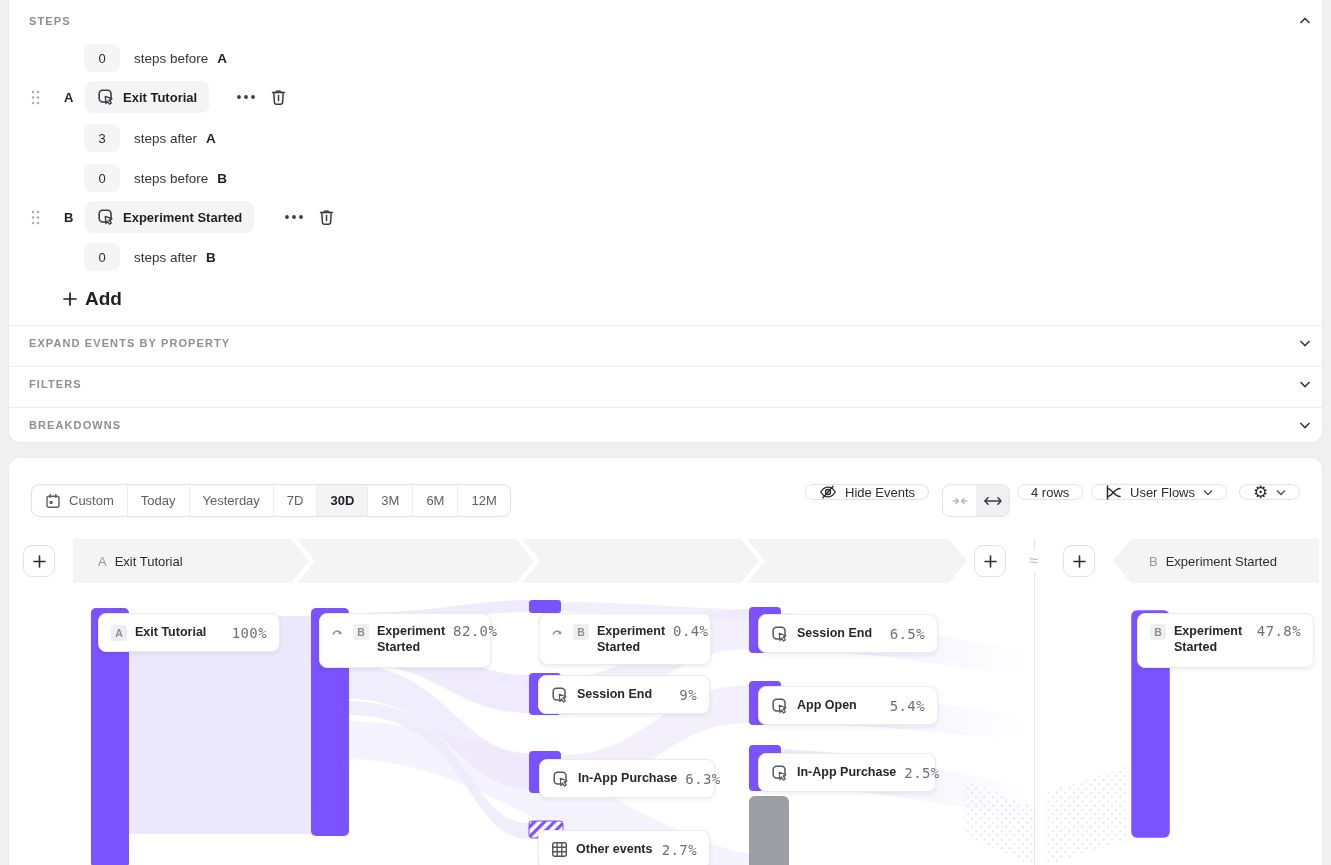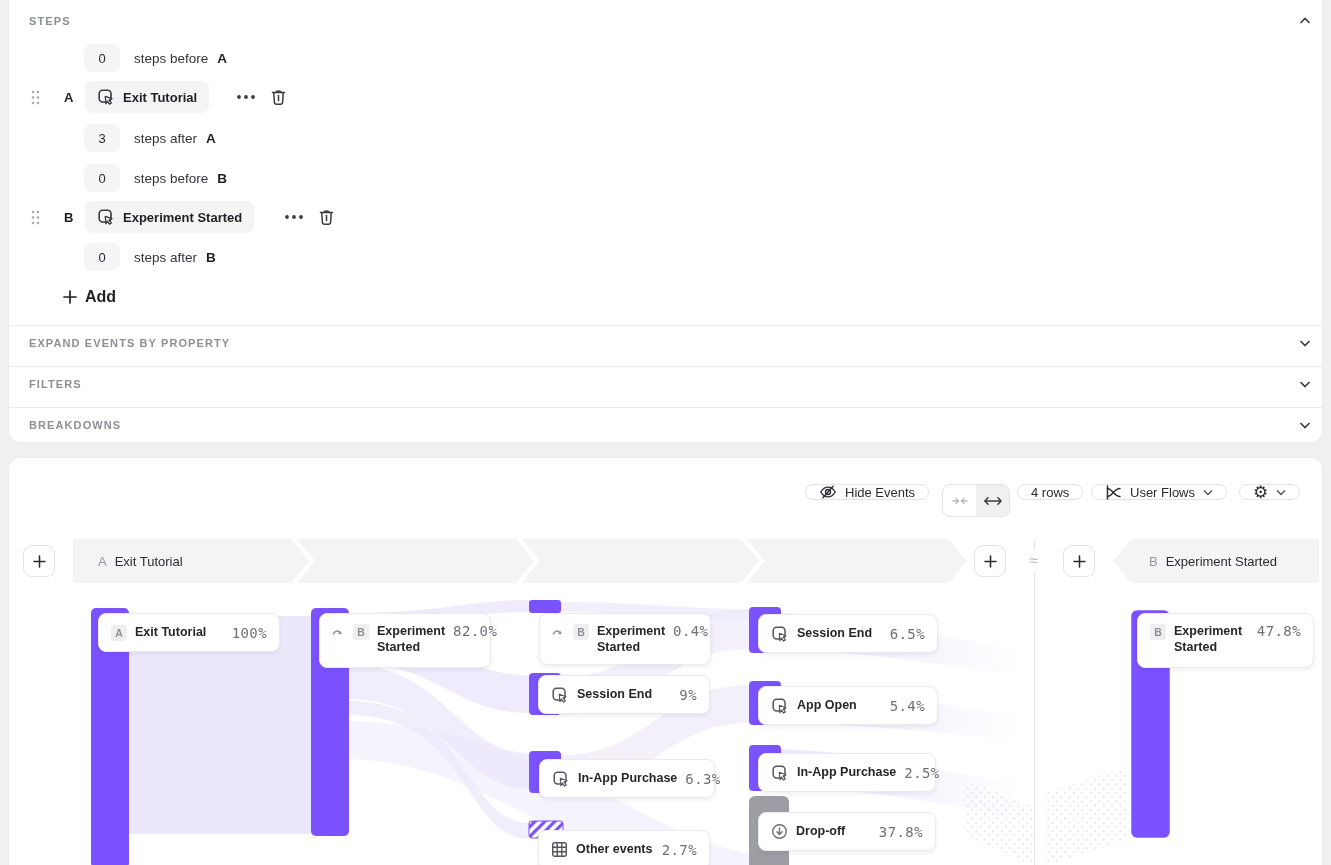--- a/index.html
+++ b/index.html
@@ -20,21 +20,21 @@
              font-size:13px; font-weight:500; color:#2b2b31; }
   .step-text { position:absolute; left:125px; font-size:13.5px; color:#33333a; }
   .step-ref { font-weight:700; color:#1f1f24; margin-left:9px; }
   .step-letter { position:absolute; left:55px; font-size:13px; font-weight:700; color:#1f1f24; }
   .drag { position:absolute; left:22px; }
   .pill { position:absolute; left:76px; height:32px; background:#f4f4f5; border-radius:8px;
           display:flex; align-items:center; gap:8px; padding:0 12px; font-size:13px;
           font-weight:700; color:#1f1f24; }
   .icon-btn { position:absolute; display:flex; align-items:center; justify-content:center; }
   .add-row { position:absolute; left:54px; display:flex; align-items:center; gap:8px;
-             font-size:16px; font-weight:600; color:#1f1f24; }
+             font-size:19px; font-weight:600; color:#1f1f24; }
 
   .seg-ctl { position:absolute; left:22px; top:26px; height:33px; display:flex;
              border:1px solid #e1e1e4; border-radius:8px; background:#fff; overflow:hidden; }
   .seg { display:flex; align-items:center; gap:8px; padding:0 13px; font-size:13px;
          color:#5f5f66; border-left:1px solid #ececef; white-space:nowrap; }
   .seg:first-child { border-left:none; }
   .seg.sel { background:#f4f4f5; color:#1f1f24; font-weight:600; }
 
   .tbtn { position:absolute; top:26px; height:16px; background:#fff; border:1px solid #e3e3e6;
           border-radius:8px; display:flex; align-items:center; gap:8px; padding:0 13px;
@@ -195,20 +195,37 @@
     <div>
       <div class="sec-label" style="top:419px">BREAKDOWNS</div>
       <svg class="chev" style="top:421px" viewBox="0 0 12 8">
         <polyline points="1.5,2 6,6.5 10.5,2" fill="none" stroke="#3a3a40" stroke-width="1.6"></polyline>
       </svg>
     </div>
   </div>
 
   <div class="card bottom-card">
 
+    <div class="seg-ctl">
+      <div class="seg">
+        <svg width="16" height="16" viewBox="0 0 16 16">
+          <rect x="2" y="3.2" width="12" height="11" rx="2" fill="none" stroke="#5f5f66" stroke-width="1.4"></rect>
+          <path d="M5.2 1.4 V4.4 M10.8 1.4 V4.4" stroke="#5f5f66" stroke-width="1.4" stroke-linecap="round"></path>
+          <rect x="4.6" y="8" width="3" height="3" rx=".6" fill="#5f5f66"></rect>
+        </svg>
+        <span>Custom</span>
+      </div>
+      <div class="seg">Today</div>
+      <div class="seg">Yesterday</div>
+      <div class="seg">7D</div>
+      <div class="seg sel">30D</div>
+      <div class="seg">3M</div>
+      <div class="seg">6M</div>
+      <div class="seg">12M</div>
+    </div>
 
     <div class="tbtn" style="left:796px">
       <svg width="18" height="16" viewBox="0 0 18 16">
         <path d="M1.8 8 C3.8 4.6 6.2 3.1 9 3.1 C11.8 3.1 14.2 4.6 16.2 8 C14.2 11.4 11.8 12.9 9 12.9 C6.2 12.9 3.8 11.4 1.8 8 Z" fill="none" stroke="#2c2c32" stroke-width="1.4"></path>
         <circle cx="9" cy="8" r="2.5" fill="none" stroke="#2c2c32" stroke-width="1.4"></circle>
         <path d="M4 13.8 L14 2.2" stroke="#2c2c32" stroke-width="1.4" stroke-linecap="round"></path>
       </svg>
       <span>Hide Events</span>
     </div>
 
@@ -414,28 +431,20 @@
       <svg width="17" height="17" viewBox="0 0 17 17" style="flex:none">
         <g fill="none" stroke="#55555d" stroke-width="1.4">
           <rect x="1.7" y="1.7" width="13.6" height="13.6" rx="2"></rect>
           <path d="M6.2 1.7 V15.3 M10.8 1.7 V15.3 M1.7 6.2 H15.3 M1.7 10.8 H15.3"></path>
         </g>
       </svg>
       <span class="node-name">Other events</span>
       <span class="node-pct">2.7%</span>
     </div>
 
-    <div class="node one" style="left:749px; top:354px; width:178px; height:39px">
-      <svg width="17" height="17" viewBox="0 0 17 17" style="flex:none">
-        <circle cx="8.5" cy="8.5" r="6.8" fill="none" stroke="#6f6f78" stroke-width="1.4"></circle>
-        <path d="M8.5 5 V11 M5.9 8.8 L8.5 11.4 L11.1 8.8" fill="none" stroke="#6f6f78" stroke-width="1.4" stroke-linecap="round" stroke-linejoin="round"></path>
-      </svg>
-      <span class="node-name">Drop-off</span>
-      <span class="node-pct">37.8%</span>
-    </div>
 
     <div class="node two" style="left:1128px; top:155px; width:177px; height:55px">
       <span class="badge">B</span>
       <span class="node-name">Experiment Started</span>
       <span class="node-pct">47.8%</span>
     </div>
 
   </div>
 </div>
 

